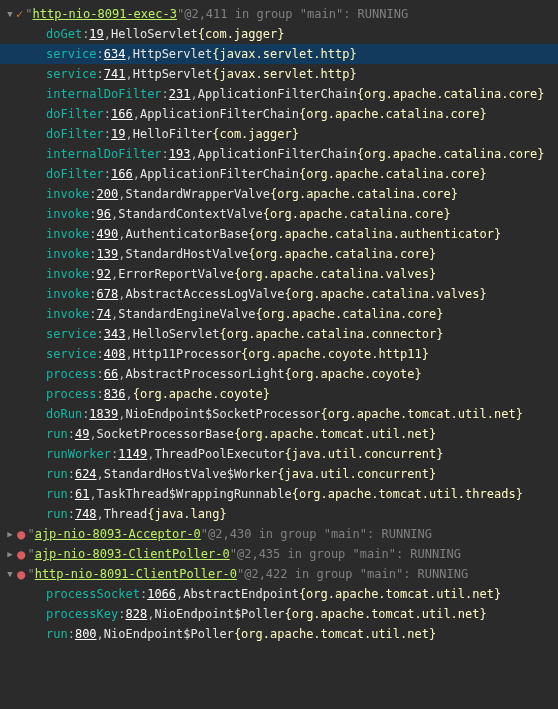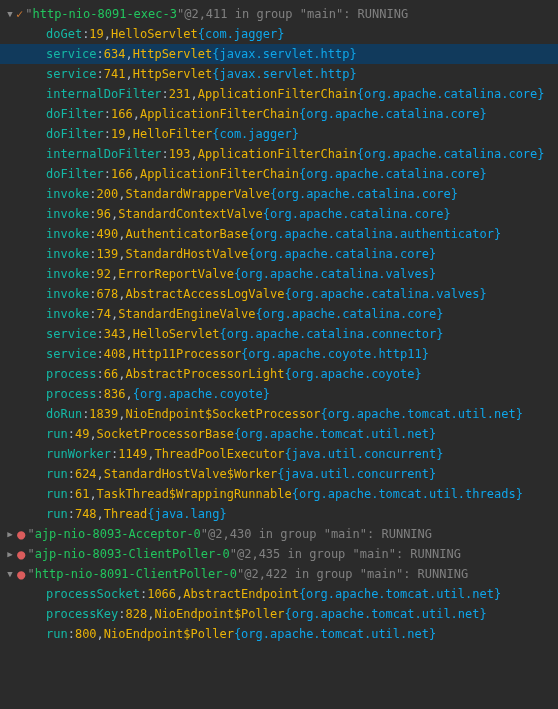--- a/index.html
+++ b/index.html
@@ -38,26 +38,26 @@
     color: #cc7832;
     margin-right: 2px;
     font-size: 12px;
   }
   .bp {
     color: #db5c5c;
     margin: 0 2px 0 1px;
     font-size: 14px;
     line-height: 14px;
   }
-  .thread-name { color: #22c55e; }
+  .thread-name { color: #bef264; text-decoration: underline; }
   .thread-meta { color: #808080; }
   .method { color: #14b8a6; }
-  .line-no { color: #eab308; }
-  .cls { color: #eab308; }
-  .pkg { color: #0ea5e9; }
+  .line-no { color: #ffffff; text-decoration: underline; }
+  .cls { color: #e5e5e5; }
+  .pkg { color: #fef9c3; }
   .sep { color: #a9b7c6; }
   .frame-indent { display:inline-block; width: 42px; }
 </style>
 </head>
 <body>
 
 <div id="root">
     <div class="row">
       <span class="arrow">▼</span>
       <span class="spacer indent0"></span>

